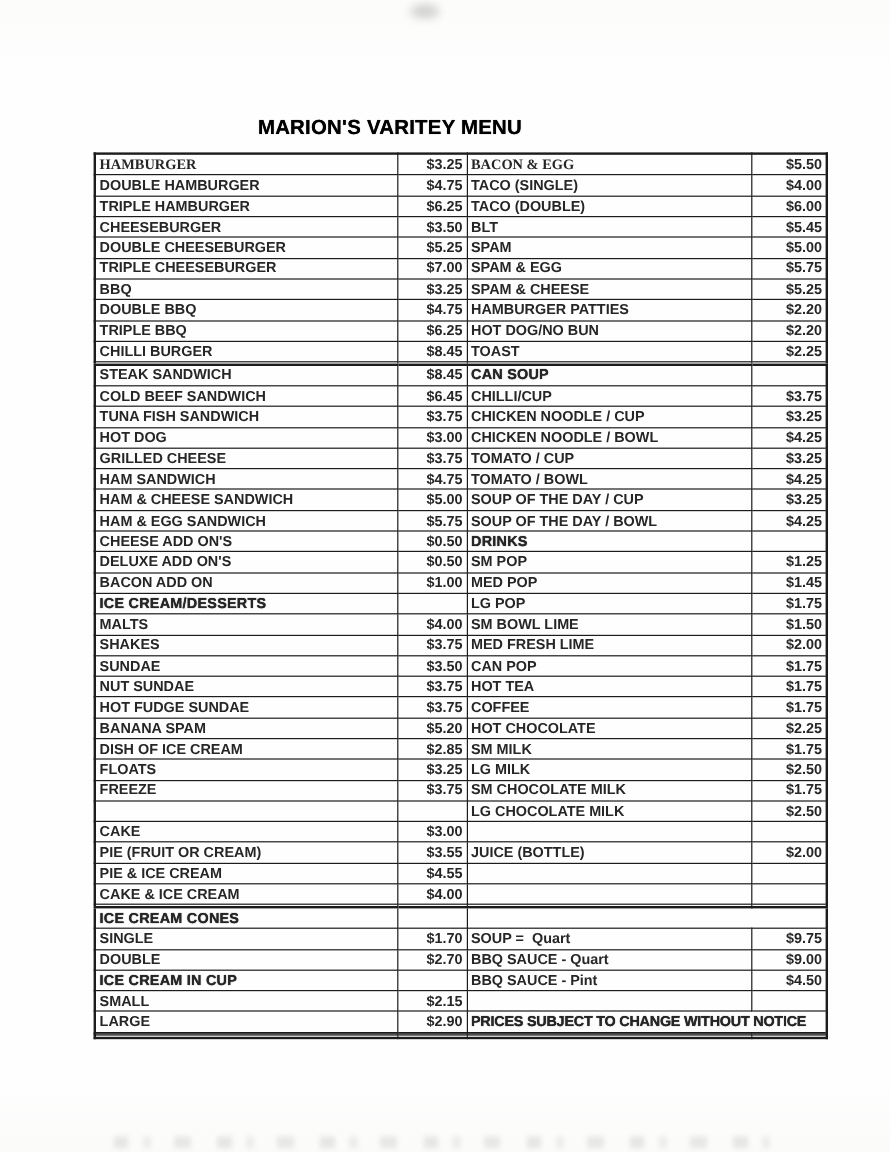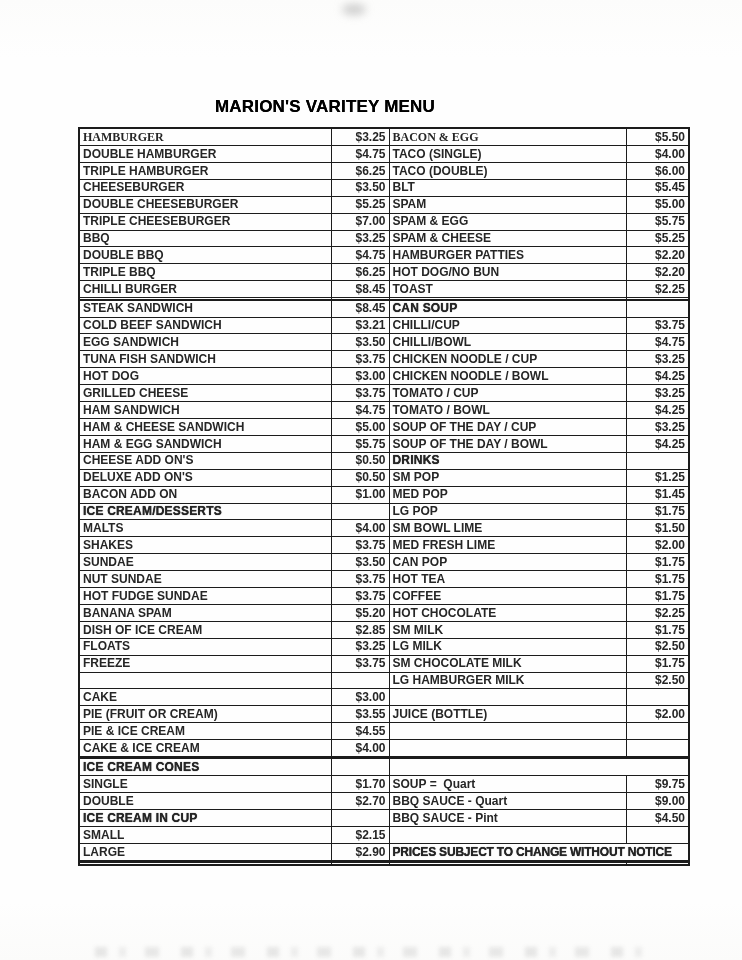--- a/index.html
+++ b/index.html
@@ -138,29 +138,23 @@
           <td class="price"></td>
         </tr>
         <tr class="thick-top">
           <td class="name">STEAK SANDWICH</td>
           <td class="price">$8.45</td>
           <td class="name header">CAN SOUP</td>
           <td class="price"></td>
         </tr>
         <tr>
           <td class="name">COLD BEEF SANDWICH</td>
-          <td class="price">$3.21</td>
+          <td class="price">$6.45</td>
           <td class="name">CHILLI/CUP</td>
           <td class="price">$3.75</td>
-        </tr>
-        <tr>
-          <td class="name">EGG SANDWICH</td>
-          <td class="price">$3.50</td>
-          <td class="name">CHILLI/BOWL</td>
-          <td class="price">$4.75</td>
         </tr>
         <tr>
           <td class="name">TUNA FISH SANDWICH</td>
           <td class="price">$3.75</td>
           <td class="name">CHICKEN NOODLE / CUP</td>
           <td class="price">$3.25</td>
         </tr>
         <tr>
           <td class="name">HOT DOG</td>
           <td class="price">$3.00</td>
@@ -265,21 +259,21 @@
         </tr>
         <tr>
           <td class="name">FREEZE</td>
           <td class="price">$3.75</td>
           <td class="name">SM CHOCOLATE MILK</td>
           <td class="price">$1.75</td>
         </tr>
         <tr>
           <td class="name"></td>
           <td class="price"></td>
-          <td class="name">LG HAMBURGER MILK</td>
+          <td class="name">LG CHOCOLATE MILK</td>
           <td class="price">$2.50</td>
         </tr>
         <tr>
           <td class="name">CAKE</td>
           <td class="price">$3.00</td>
           <td class="name"></td>
           <td class="price"></td>
         </tr>
         <tr>
           <td class="name">PIE (FRUIT OR CREAM)</td>

